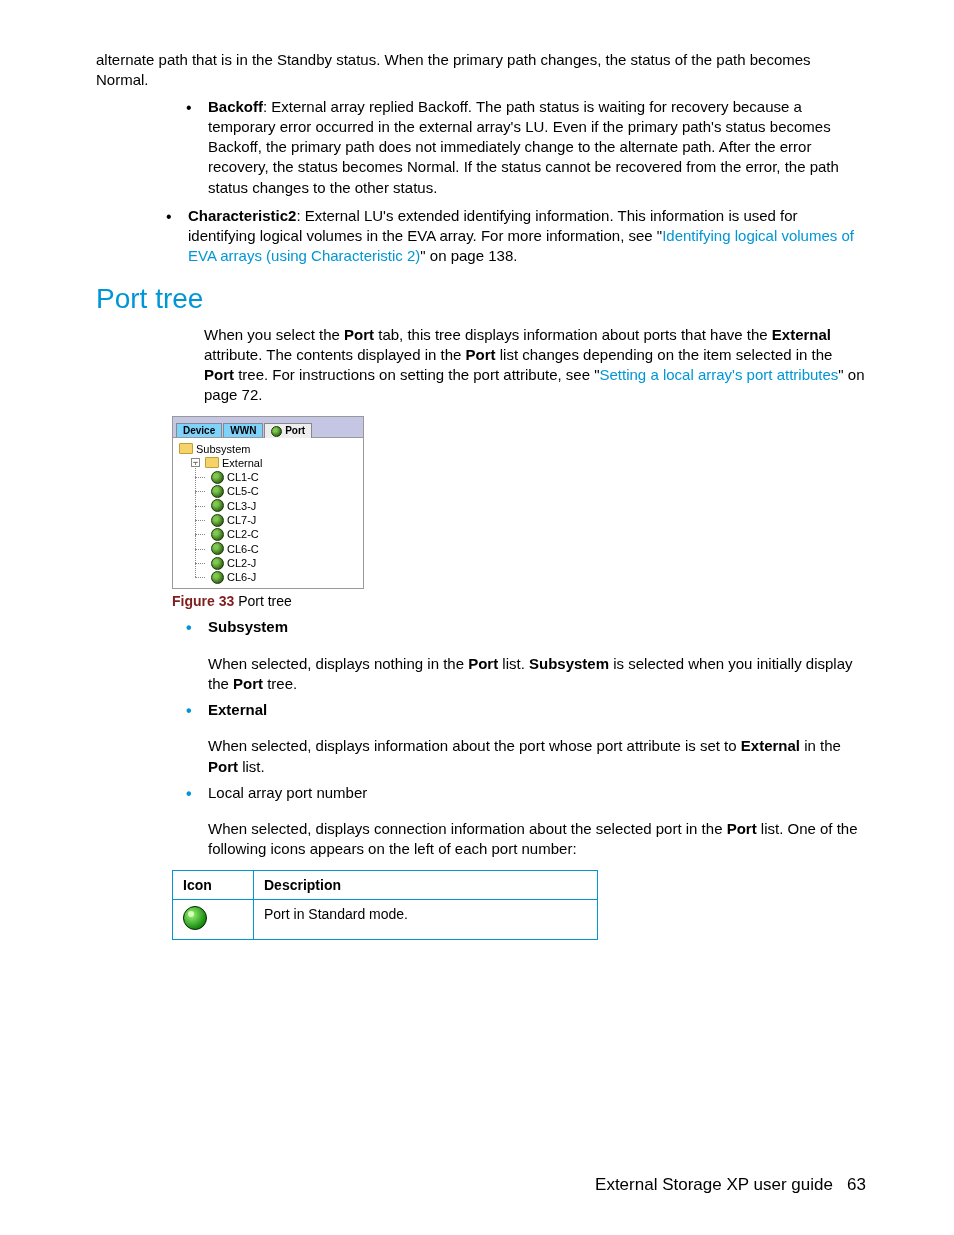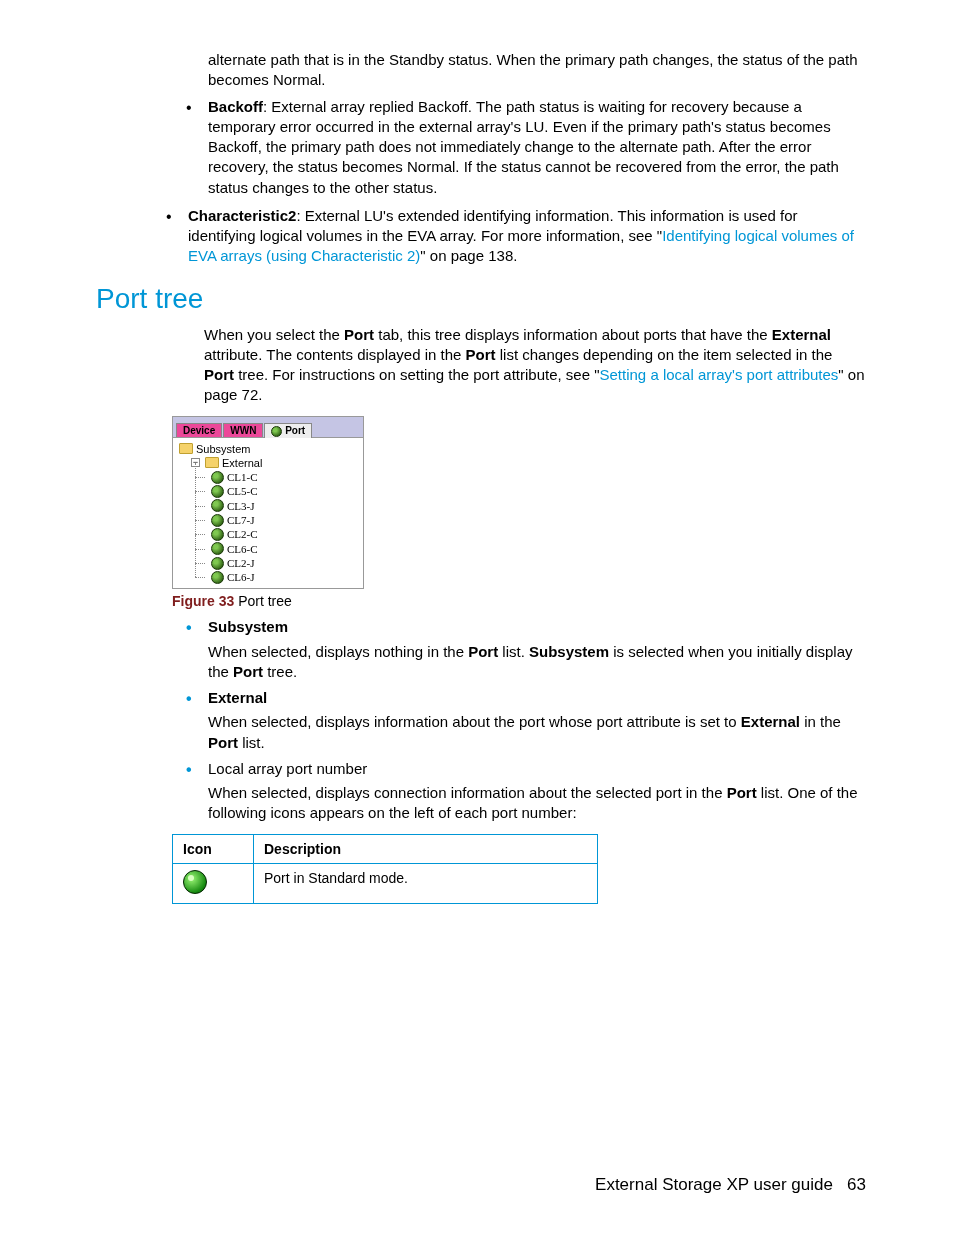--- a/index.html
+++ b/index.html
@@ -31,21 +31,20 @@
   }
   ul.top-bullets > li::before {
     content: "•";
     position: absolute;
     left: 14px;
     top: 0;
     color: #000;
     font-size: 16px;
   }
   .first-li-continuation {
-    margin-left: 112px;
     margin-bottom: 6px;
     line-height: 1.35;
   }
   h2.section-title {
     color: #0096d6;
     font-weight: normal;
     font-size: 28px;
     margin: 16px 0 10px 0;
     font-family: Arial, Helvetica, sans-serif;
   }
@@ -74,21 +73,21 @@
     align-items: flex-end;
     font-size: 11px;
     font-family: Tahoma, sans-serif;
     height: 18px;
   }
   .fig-tab {
     border: 1px solid #888;
     border-bottom: none;
     padding: 1px 6px;
     margin-right: 1px;
-    background: #ec4899;
+    background: #7dd3fc;
     font-weight: bold;
     font-size: 10px;
     cursor: pointer;
   }
   .fig-tab.active {
     background: #eee;
     position: relative;
     top: 1px;
   }
   .fig-tree {
@@ -97,21 +96,21 @@
     font-family: Tahoma, sans-serif;
     line-height: 1.3;
   }
   .tree-row {
     display: flex;
     align-items: center;
     gap: 3px;
   }
   .tree-indent-1 { padding-left: 0px; }
   .tree-indent-2 { padding-left: 12px; }
-  .tree-indent-3 { padding-left: 32px; position: relative; font-family: Liberation Serif, serif; }
+  .tree-indent-3 { padding-left: 32px; position: relative; }
   .tree-indent-3::before {
     content: "";
     position: absolute;
     left: 16px;
     top: 7px;
     width: 10px;
     border-top: 1px dotted #888;
   }
   .tree-indent-3::after {
     content: "";
@@ -181,21 +180,21 @@
   ul.def-bullets > li::before {
     content: "•";
     position: absolute;
     left: 14px;
     top: 0;
     color: #0096d6;
     font-size: 16px;
     font-weight: bold;
   }
   .def-desc {
-    margin-top: 4px;
+    margin-top: 16px;
   }
   table.icon-table {
     border-collapse: collapse;
     margin-left: 76px;
     margin-top: 10px;
     width: 426px;
   }
   table.icon-table th, table.icon-table td {
     border: 1.5px solid #0096d6;
     padding: 6px 10px;

